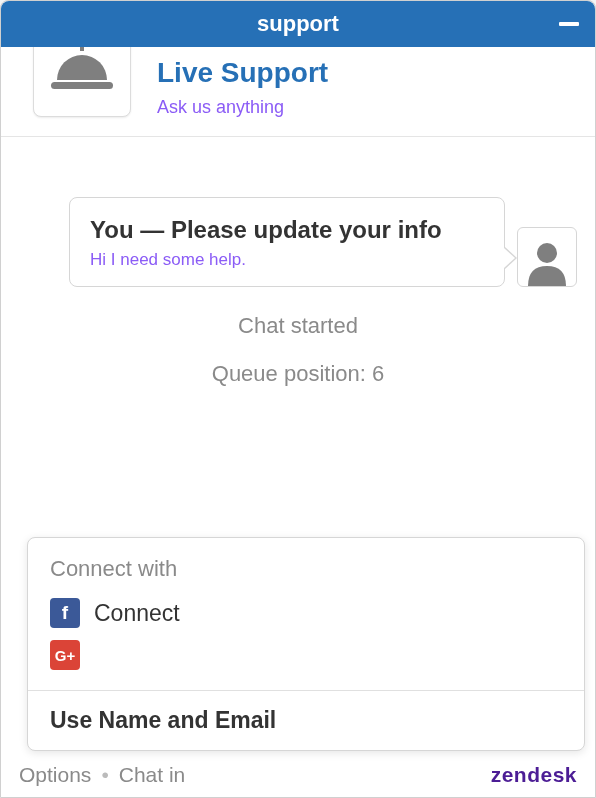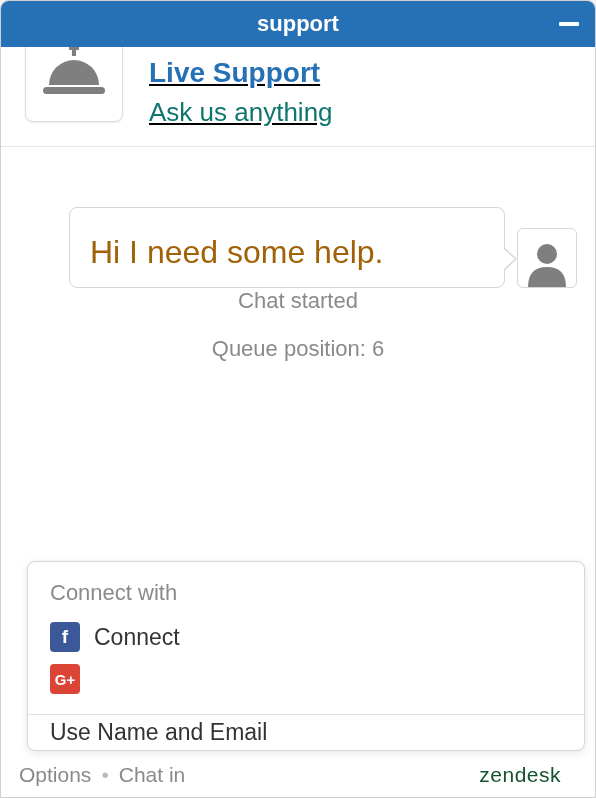--- a/index.html
+++ b/index.html
@@ -49,23 +49,22 @@
     }
     .minimize-bar {
       width: 20px;
       height: 4px;
       background: #ffffff;
       border-radius: 1px;
     }
     .header-row {
       display: flex;
       align-items: center;
-      padding: 0 20px 18px 24px;
+      padding: 0 20px 18px 32px;
       border-bottom: 1px solid #e5e5e5;
-      text-decoration: underline;
     }
     .bell-card {
       width: 98px;
       height: 98px;
       background: #ffffff;
       border: 1px solid #dcdcdc;
       border-radius: 8px;
       box-shadow: 0 1px 2px rgba(0,0,0,0.08);
       display: flex;
       align-items: center;
@@ -76,22 +75,22 @@
     .header-text {
       margin-left: 26px;
       padding-top: 10px;
     }
     .header-title {
       color: #2670b6;
       font-size: 28px;
       font-weight: 700;
     }
     .header-sub {
-      color: #0f766e;
-      font-size: 26px;
+      color: #8b5cf6;
+      font-size: 18px;
       margin-top: 8px;
     }
     .chat-area {
       flex: 1;
       padding: 60px 18px 0 18px;
       position: relative;
     }
     .msg-row {
       display: flex;
       align-items: flex-end;
@@ -128,40 +127,41 @@
       border-bottom: 11px solid transparent;
       border-left: 12px solid #d6d6d6;
     }
     .bubble-title {
       font-size: 24px;
       font-weight: 700;
       color: #333333;
       line-height: 1.35;
     }
     .bubble-body {
-      font-size: 32px;
-      color: #a16207;
-      margin-top: 10px;
+      font-size: 17px;
+      color: #8b5cf6;
+      margin-top: 4px;
     }
     .avatar {
       width: 60px;
       height: 60px;
       border: 1px solid #d6d6d6;
       border-radius: 6px;
       display: flex;
       align-items: flex-end;
       justify-content: center;
       overflow: hidden;
       background: #ffffff;
       flex-shrink: 0;
     }
     .status-line {
       text-align: center;
       color: #8a8a8a;
       font-size: 22px;
+      margin-top: 26px;
     }
     .status-line + .status-line {
       margin-top: 22px;
     }
     .connect-panel {
       position: absolute;
       left: 26px;
       right: 10px;
       bottom: 46px;
       background: #ffffff;
@@ -195,48 +195,50 @@
       justify-content: center;
       color: #ffffff;
       font-weight: 700;
       font-size: 19px;
       flex-shrink: 0;
     }
     .fb { background: #3b5998; }
     .gp { background: #db4437; font-size: 15px; }
     .connect-bottom {
       border-top: 1px solid #e0e0e0;
-      padding: 4px 22px;
+      padding: 16px 22px;
       font-size: 23px;
       color: #333333;
       cursor: pointer;
+      font-weight: bold;
     }
     .footer {
       display: flex;
       align-items: center;
       justify-content: space-between;
-      padding: 8px 34px 10px 18px;
+      padding: 8px 18px 10px 18px;
       color: #8a8a8a;
       font-size: 21px;
     }
     .footer-left {
       display: flex;
       align-items: center;
       gap: 10px;
     }
     .footer-link {
       cursor: pointer;
     }
     .dot {
       color: #bbbbbb;
     }
     .brand {
-      color: #14532d;
+      color: #4c1d95;
       font-size: 21px;
       letter-spacing: 0.5px;
+      font-weight: bold;
     }
   </style>
 </head>
 <body>
 
 <div class="widget">
 
   <div class="titlebar">
     <span>support</span>
     <div class="minimize">
@@ -255,20 +257,21 @@
     </div>
     <div class="header-text">
       <div class="header-title">Live Support</div>
       <div class="header-sub">Ask us anything</div>
     </div>
   </div>
 
   <div class="chat-area">
     <div class="msg-row">
       <div class="bubble">
+        <div class="bubble-title">You — Please update your info</div>
         <div class="bubble-body">Hi I need some help.</div>
       </div>
       <div class="avatar">
         <svg width="50" height="50" viewBox="0 0 50 50">
           <circle cx="25" cy="17" r="10" fill="#7f7f7f"></circle>
           <path d="M 6 50 Q 6 30 25 30 Q 44 30 44 50 Z" fill="#7f7f7f"></path>
         </svg>
       </div>
     </div>
 

